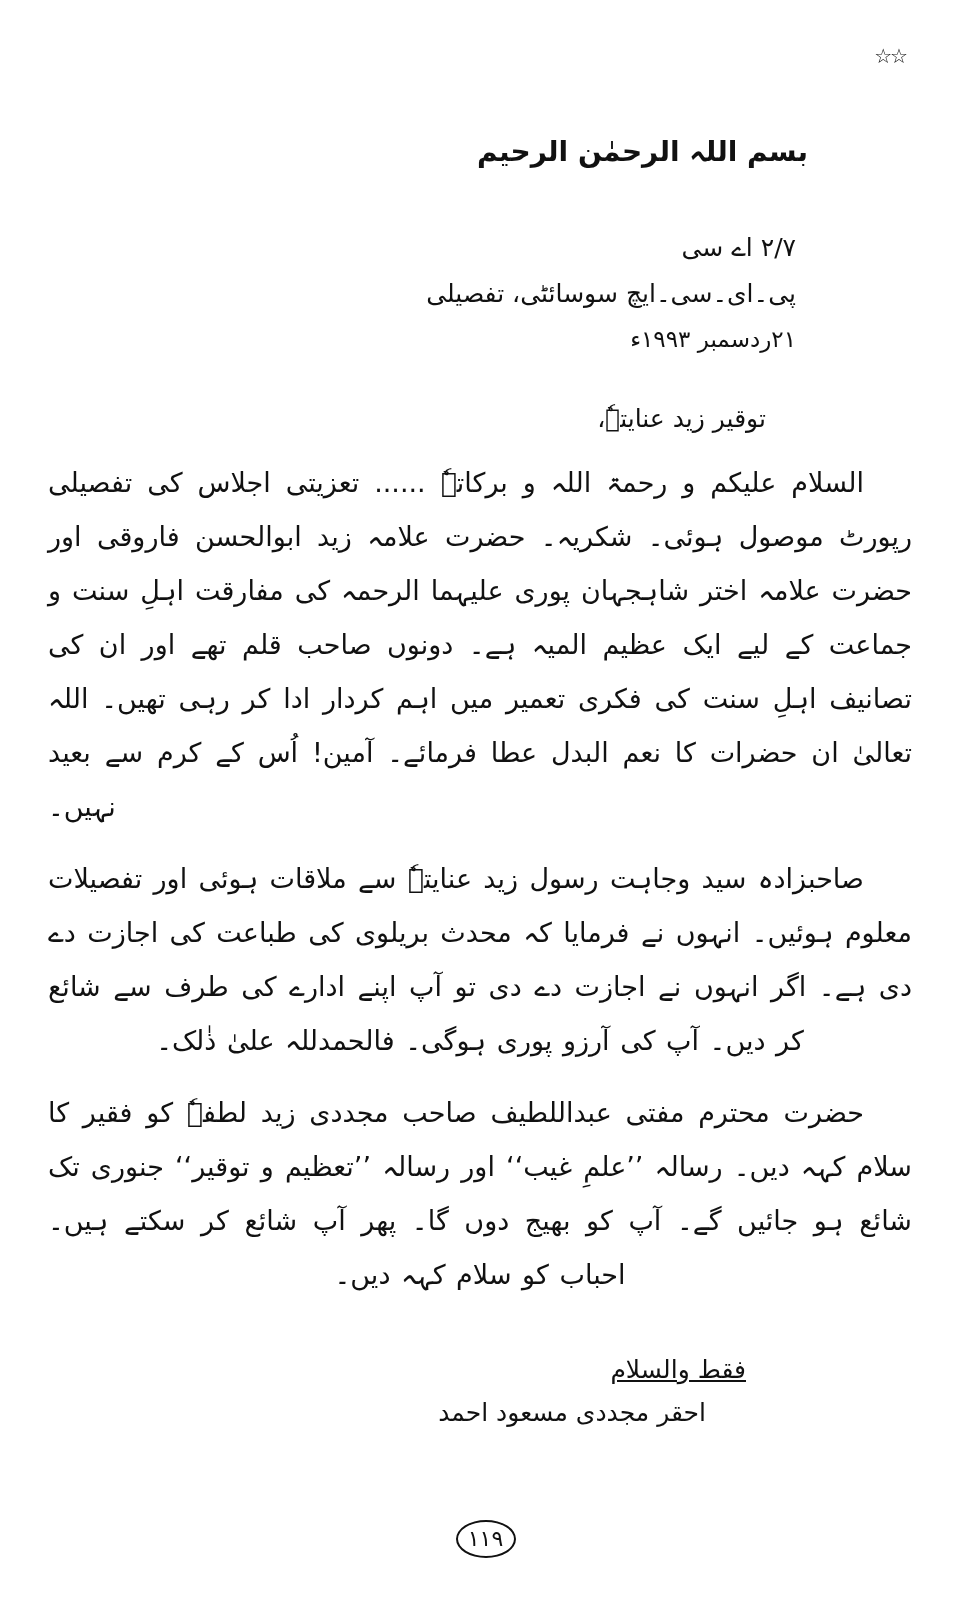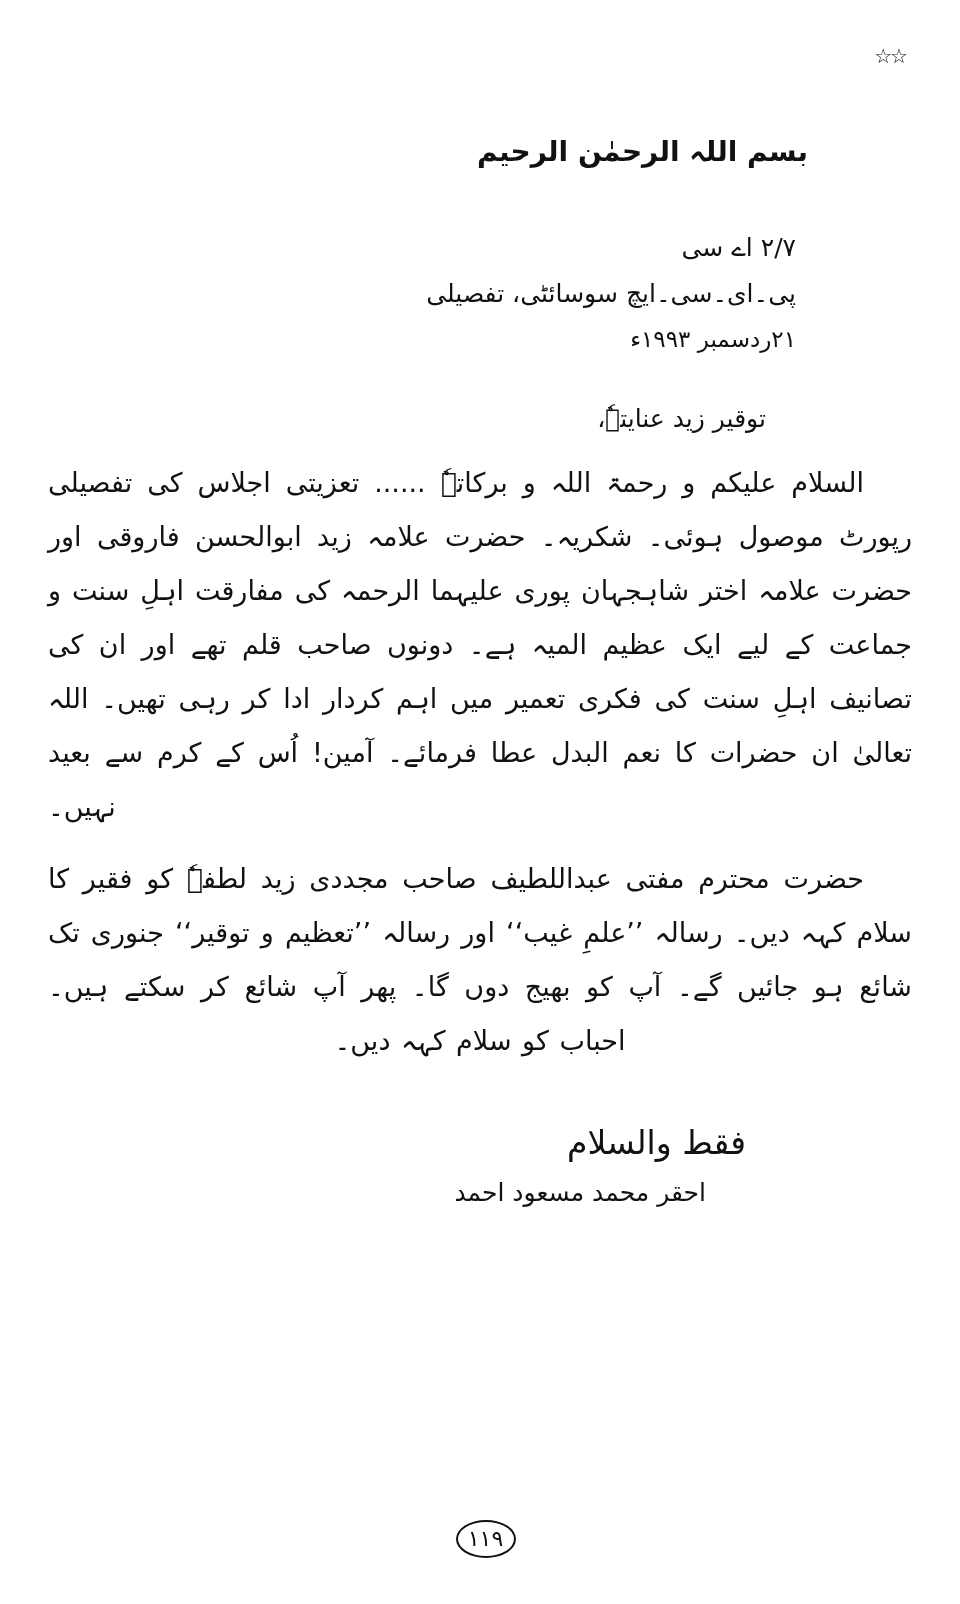--- a/index.html
+++ b/index.html
@@ -101,22 +101,23 @@
     text-align-last: center;
   }
 
   
   .closing {
     margin: 46px 0 0 0;
     text-align: right;
     padding-right: 170px;
   }
   .closing-line {
-    font-size: 33px;
+    font-size: 25px;
     line-height: 1.75;
+    text-decoration: underline;
   }
   .signature-line {
     font-size: 25px;
     line-height: 1.75;
     padding-right: 40px;
   }
 
   
   .page-number-wrap {
     position: absolute;
@@ -155,25 +156,26 @@
   <div class="address-block">
     <div class="address-line">۲/۷ اے سی</div>
     <div class="address-line">پی۔ای۔سی۔ایچ سوسائٹی، تفصیلی</div>
     <div class="address-line small">۲۱ردسمبر ۱۹۹۳ء</div>
   </div>
 
   <div class="salutation">توقیر زید عنایتہٗ،</div>
 
   <div class="body">
     <p class="para p-last-right">السلام علیکم و رحمۃ اللہ و برکاتہٗ ...... تعزیتی اجلاس کی تفصیلی رپورٹ موصول ہوئی۔ شکریہ۔ حضرت علامہ زید ابوالحسن فاروقی اور حضرت علامہ اختر شاہجہان پوری علیہما الرحمہ کی مفارقت اہلِ سنت و جماعت کے لیے ایک عظیم المیہ ہے۔ دونوں صاحب قلم تھے اور ان کی تصانیف اہلِ سنت کی فکری تعمیر میں اہم کردار ادا کر رہی تھیں۔ اللہ تعالیٰ ان حضرات کا نعم البدل عطا فرمائے۔ آمین! اُس کے کرم سے بعید نہیں۔</p>
+    <p class="para p-last-center">صاحبزادہ سید وجاہت رسول زید عنایتہٗ سے ملاقات ہوئی اور تفصیلات معلوم ہوئیں۔ انہوں نے فرمایا کہ محدث بریلوی کی طباعت کی اجازت دے دی ہے۔ اگر انہوں نے اجازت دے دی تو آپ اپنے ادارے کی طرف سے شائع کر دیں۔ آپ کی آرزو پوری ہوگی۔ فالحمدللہ علیٰ ذٰلک۔</p>
     <p class="para p-last-center">حضرت محترم مفتی عبداللطیف صاحب مجددی زید لطفہٗ کو فقیر کا سلام کہہ دیں۔ رسالہ ’’علمِ غیب‘‘ اور رسالہ ’’تعظیم و توقیر‘‘ جنوری تک شائع ہو جائیں گے۔ آپ کو بھیج دوں گا۔ پھر آپ شائع کر سکتے ہیں۔ احباب کو سلام کہہ دیں۔</p>
   </div>
 
   <div class="closing">
     <div class="closing-line">فقط والسلام</div>
-    <div class="signature-line">احقر محمد مسعود احمد</div>
+    <div class="signature-line">احقر مجددی مسعود احمد</div>
   </div>
 
   <div class="page-number-wrap">
     <span class="page-number">۱۱۹</span>
   </div>
 
 </div>
 
 </body></html>

